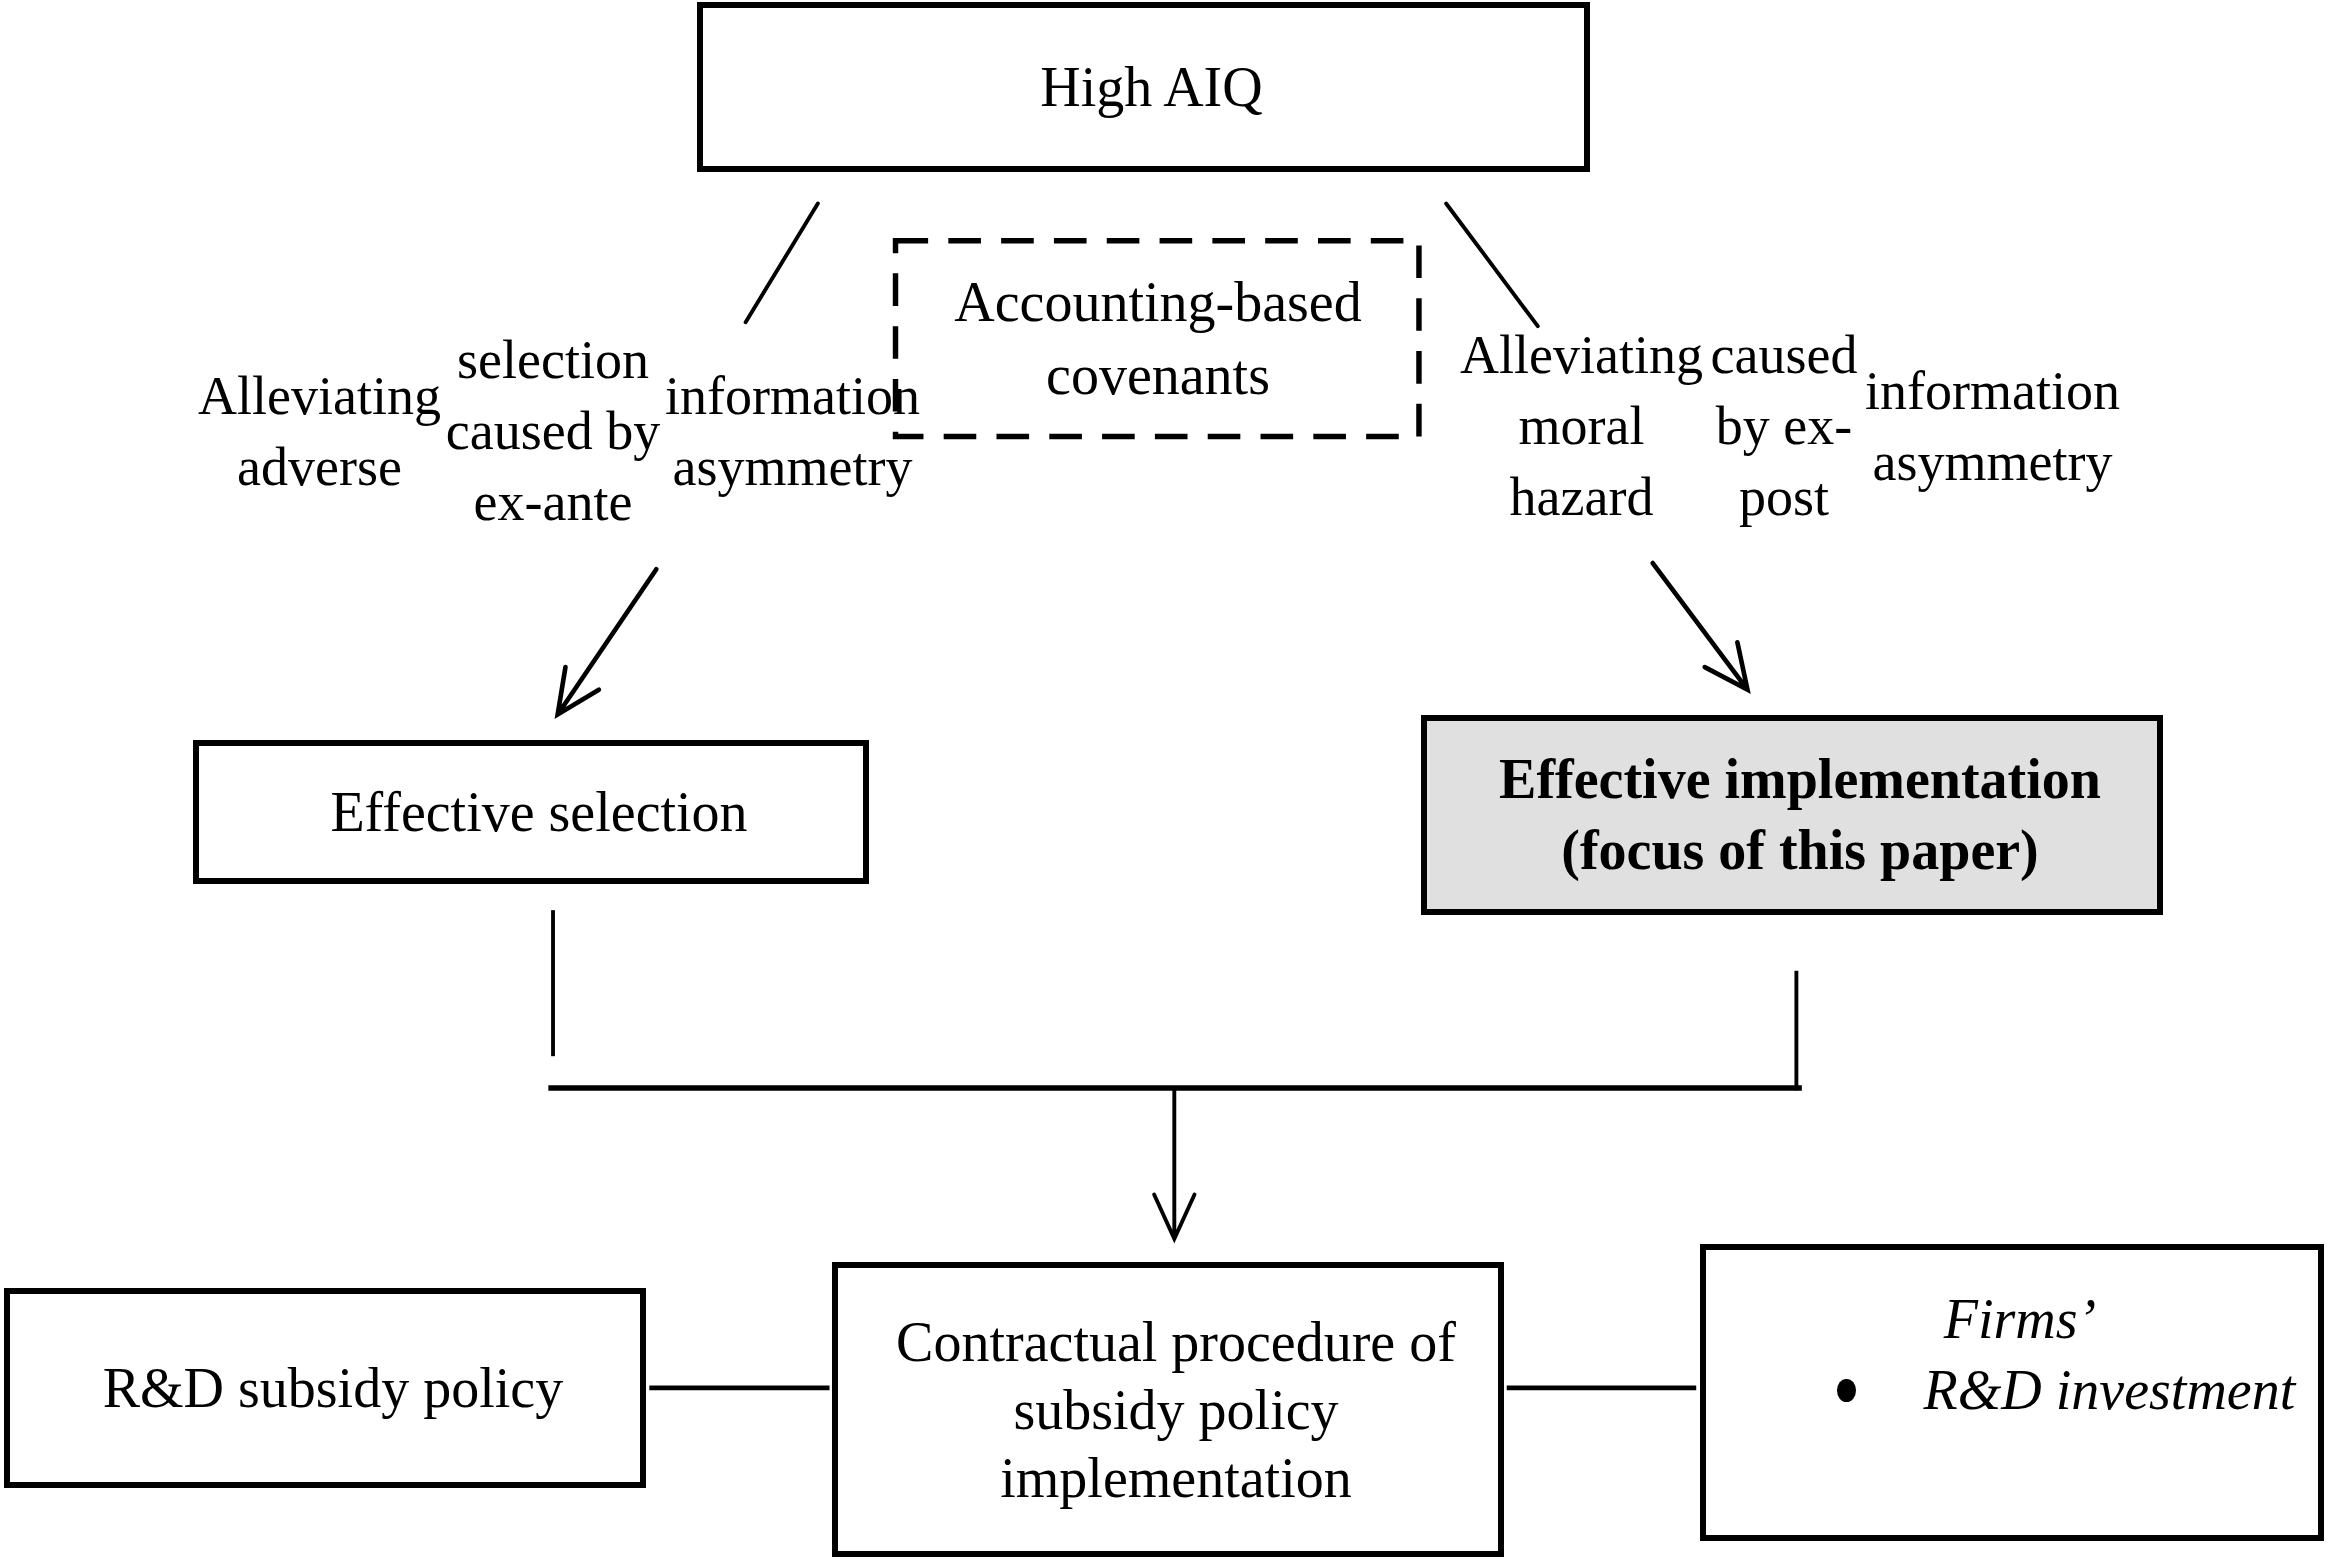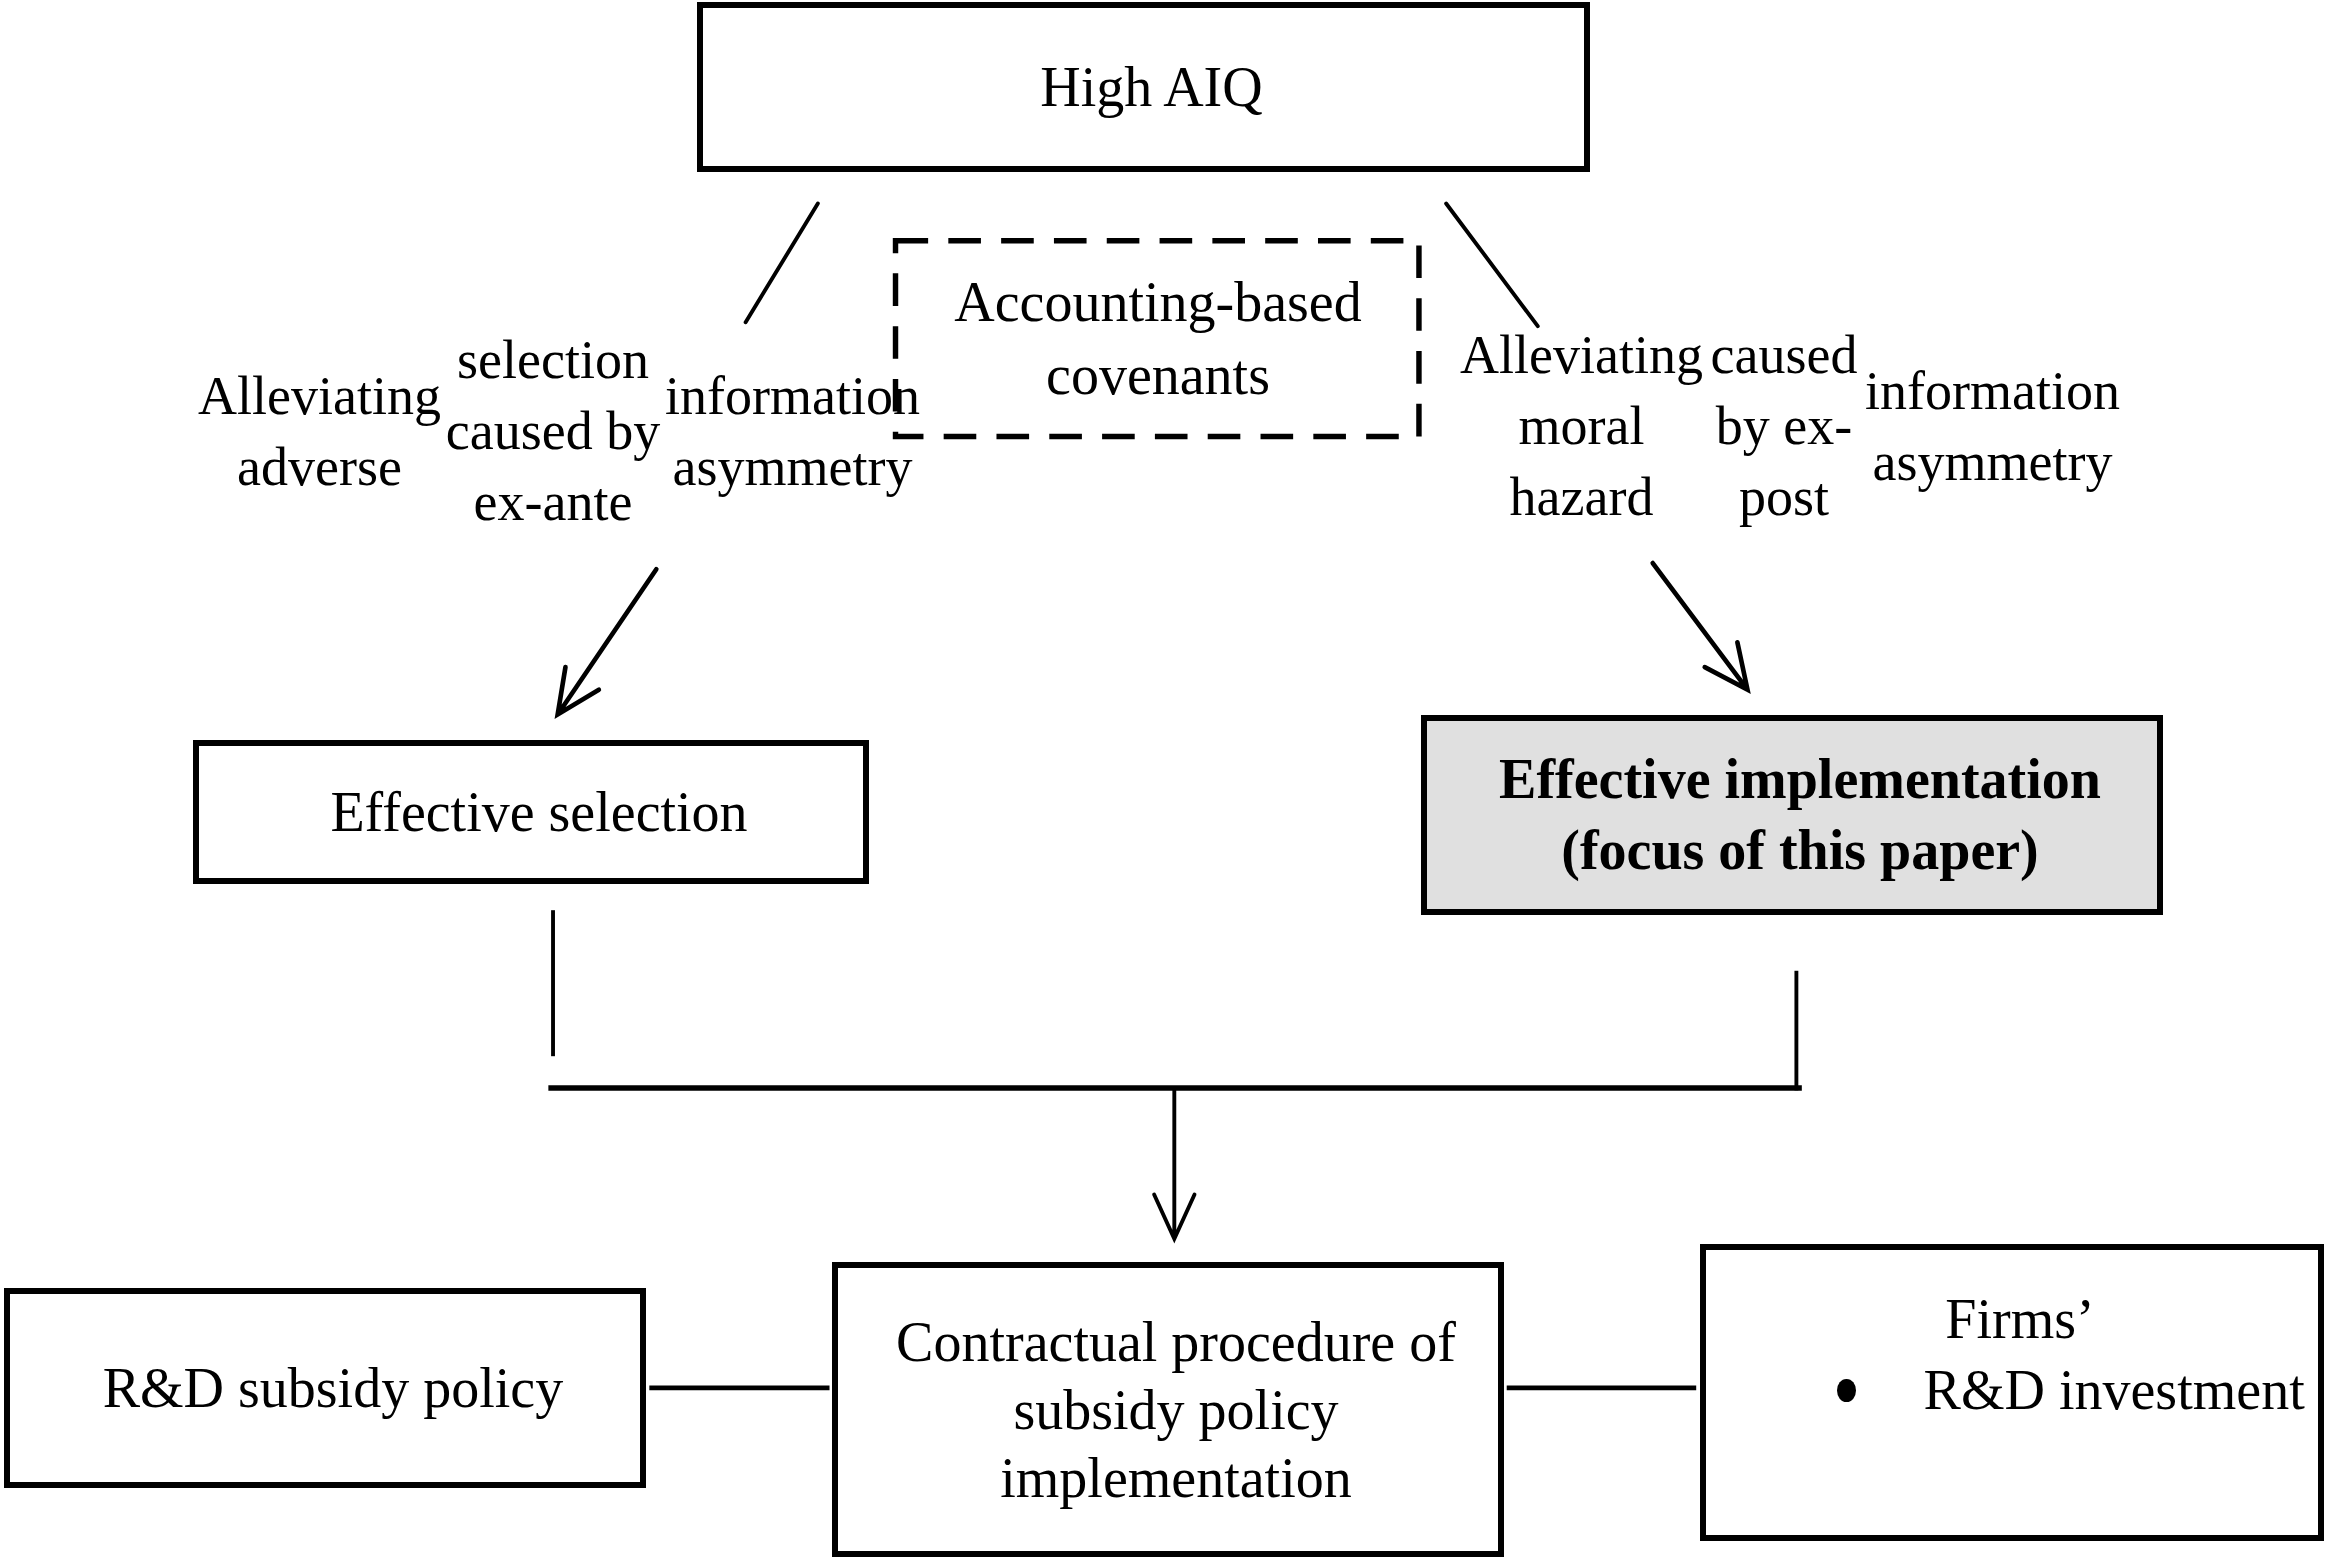--- a/index.html
+++ b/index.html
@@ -148,21 +148,21 @@
   <div class="box" style="left:3.9px; top:1288px; width:642px; height:200px;">
     <div>R&amp;D subsidy policy</div>
   </div>
 
   <div class="box contract-box" style="left:832px; top:1262px; width:672px; height:295px;">
     <div>Contractual procedure of</div>
     <div>subsidy policy</div>
     <div>implementation</div>
   </div>
 
-  <div class="box firms-box" style="left:1700px; top:1244px; width:624px; height:297px;">
+  <div class="box firms-box" style="left:1700px; top:1244px; width:624px; height:297px;font-style:italic;">
     <div class="firms-title">Firms’</div>
     <div class="bullet-row">
       <span class="bullet-dot"></span>
       <span>R&amp;D investment</span>
     </div>
   </div>
 
 </div>
 
 

